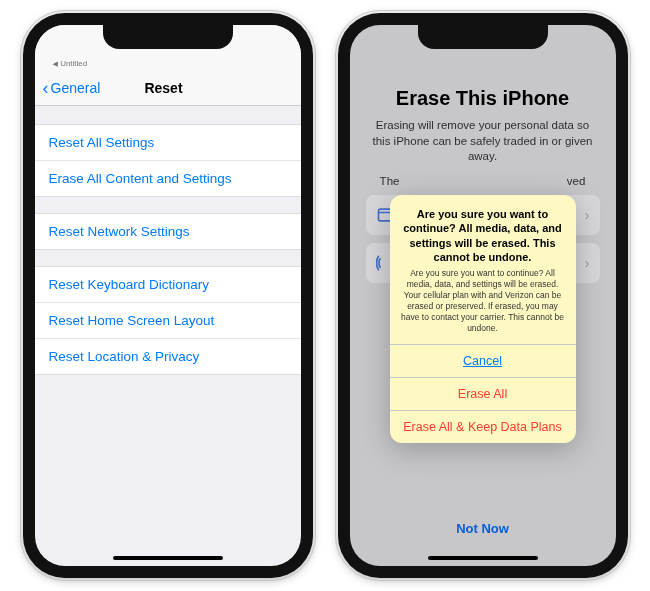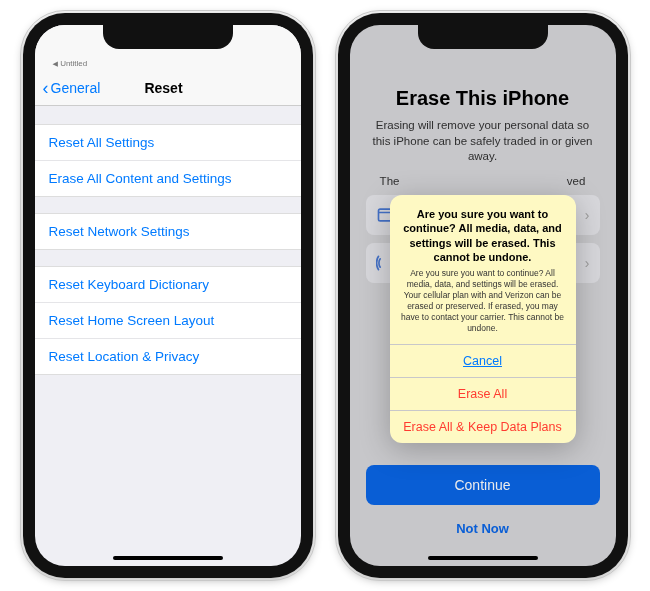--- a/index.html
+++ b/index.html
@@ -299,21 +299,20 @@
         <span class="chev">›</span>
       </div>
       <div class="bg-list-row">
         <svg class="icon-box" viewBox="0 0 24 24">
             <path d="M5 7c-2 2-2 8 0 10M3 4c-3 4-3 12 0 16M19 7c2 2 2 8 0 10M21 4c3 4 3 12 0 16" stroke="#4a7bd8" stroke-width="2" fill="none" stroke-linecap="round"></path>
           </svg>
         <span class="chev">›</span>
       </div>
 
       <div class="bottom-buttons">
-        <div class="continue-btn">Continue</div>
         <div class="notnow-btn">Not Now</div>
       </div>
     </div>
 
     <div class="dim-overlay"></div>
 
     <div class="alert">
       <div class="alert-body">
         <div class="alert-title">Are you sure you want to continue? All media, data, and settings will be erased. This cannot be undone.</div>
         <div class="alert-msg">Are you sure you want to continue? All media, data, and settings will be erased. Your cellular plan with  and Verizon can be erased or preserved. If erased, you may have to contact your carrier.

